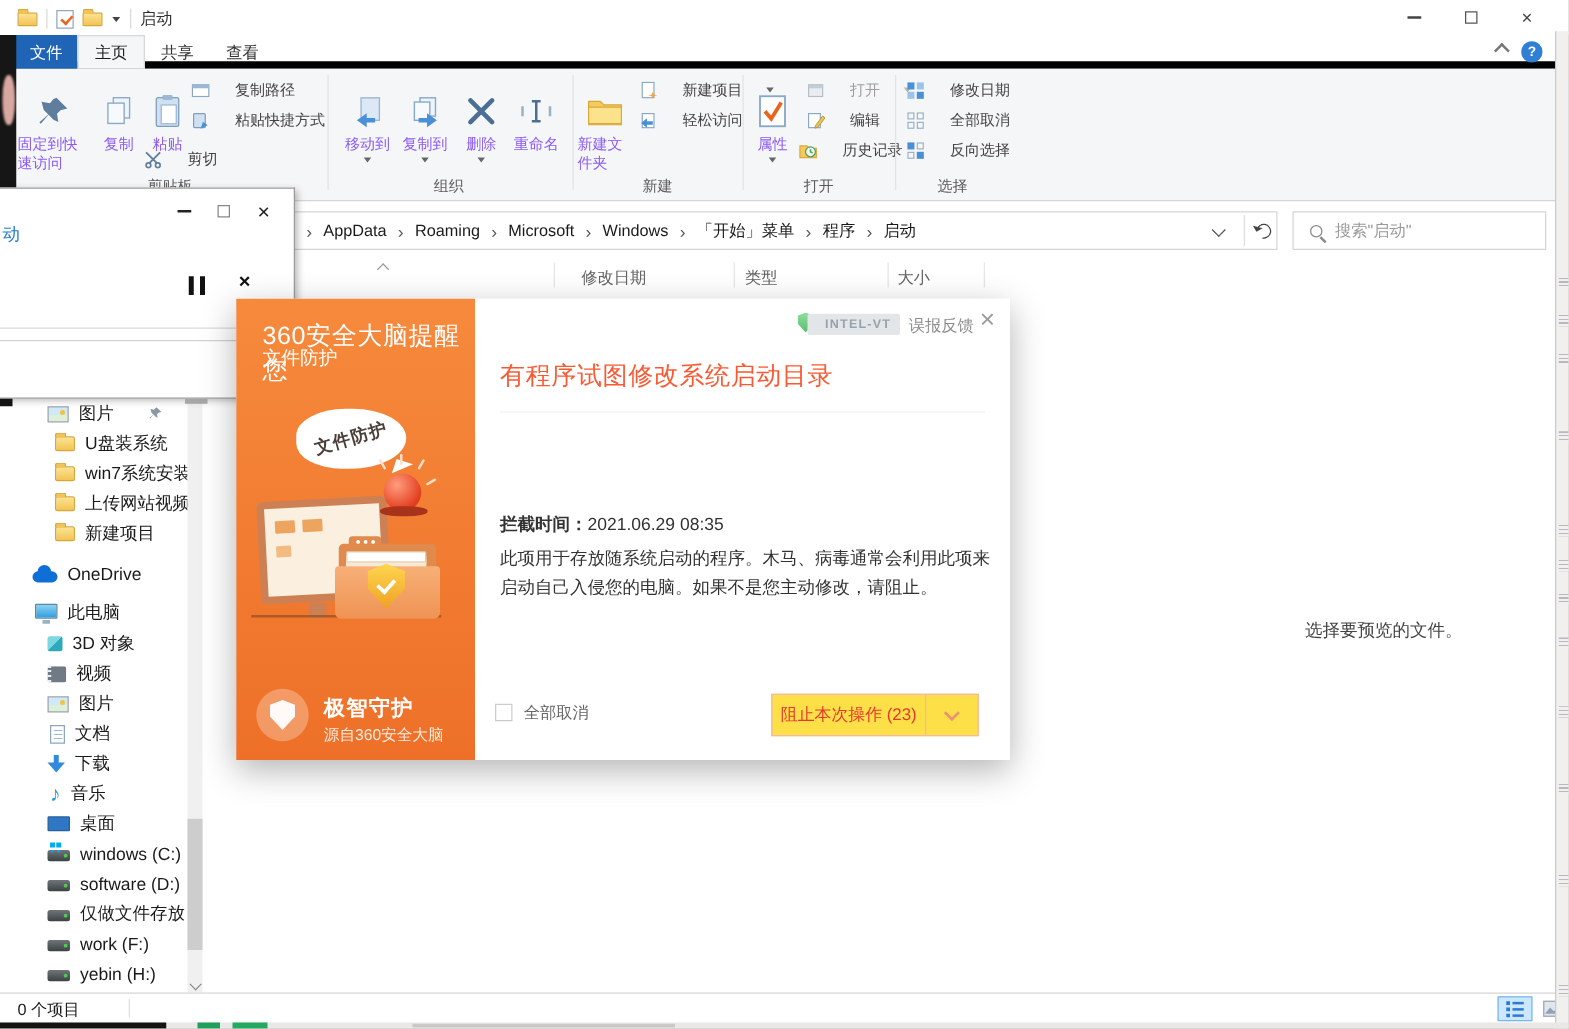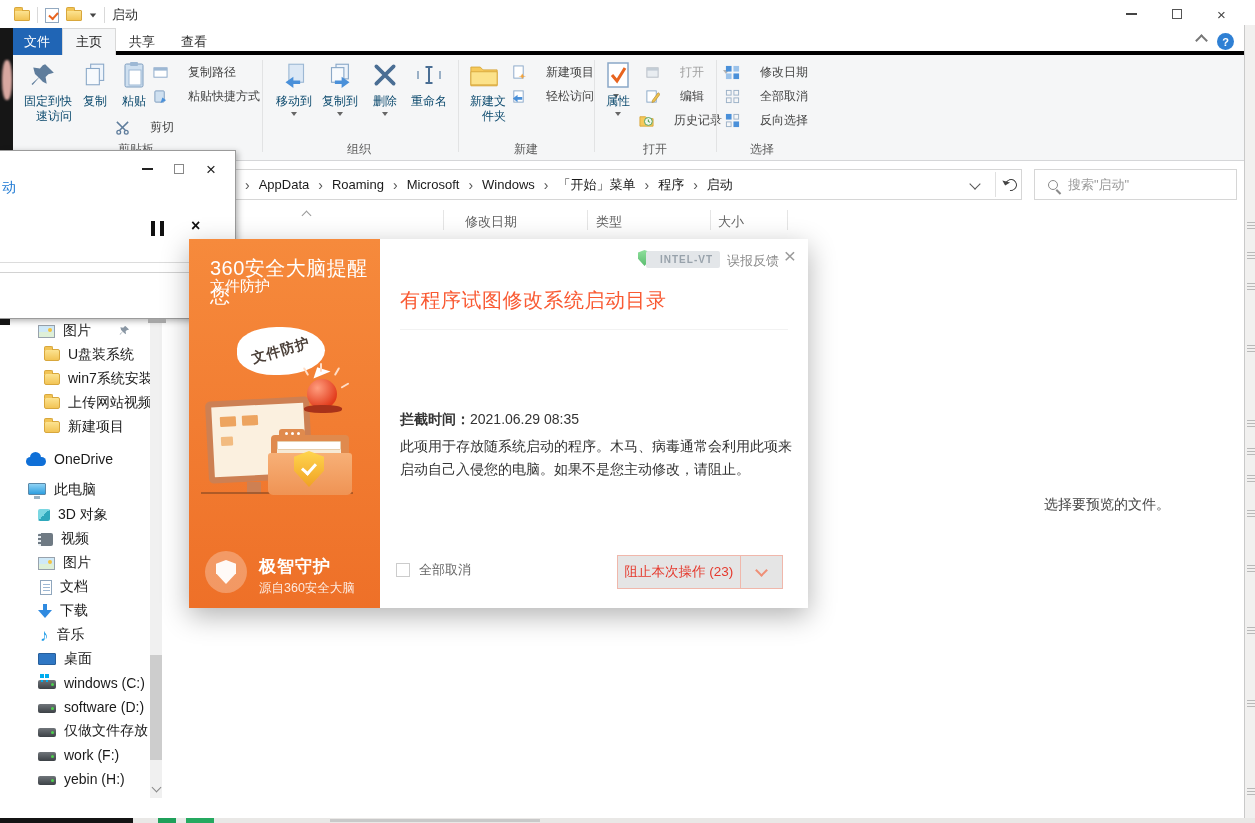--- a/index.html
+++ b/index.html
@@ -30,32 +30,32 @@
   .tri-dn{width:0;height:0;border-left:4px solid transparent;border-right:4px solid transparent;border-top:5px solid #444}
   .qat-sep{width:1px;height:16px;background:#d9d9d9}
   .win-title{font-size:13px;color:#333}
   .wbtns{right:11px;top:0;height:28px}
   .wbtn{width:45px;height:28px;display:flex;align-items:center;justify-content:center}
   .g-min{width:11px;height:2px;background:#444}
   .g-max{width:10px;height:10px;border:1px solid #555}
   .g-close{font-size:15px;color:#444;line-height:1}
 
   
-  .tabsrow{left:0;top:28px;width:1244px;height:27px;background:#fff;border-bottom:4px solid #000000}
+  .tabsrow{left:0;top:28px;width:1244px;height:27px;background:#fff;border-bottom:6px solid #000000}
   .tab{position:absolute;top:0;height:27px;display:flex;align-items:center;justify-content:center;font-size:13px;color:#333}
   .tab-file{left:12px;width:50px;background:#2065b5;color:#fff}
   .tab-active{background:#f5f6f7;border:1px solid #d8d8d8;border-bottom:none;color:#1a1a1a}
   .rib-collapse{position:absolute;right:38px;top:8px;width:9px;height:9px;border-left:2px solid #777;border-top:2px solid #777;transform:rotate(45deg)}
   .help-q{position:absolute;right:10px;top:5px;width:17px;height:17px;border-radius:50%;background:#2f80d4;color:#fff;font-size:11px;font-weight:bold;display:flex;align-items:center;justify-content:center}
 
   
   .ribbon{left:0;top:55px;width:1244px;height:106px;background:#f5f6f7;border-bottom:1px solid #d5d6d8}
   .rsep{position:absolute;top:5px;width:1px;height:92px;background:#e2e3e4}
   .glabel{position:absolute;top:86px;font-size:12px;color:#5c5c5c;text-align:center}
-  .rbig{position:absolute;top:4px;display:flex;flex-direction:column;align-items:center;gap:3px;font-size:12px;color:#0c4a6e;text-align:right;line-height:15px}
+  .rbig{position:absolute;top:18px;display:flex;flex-direction:column;align-items:center;gap:3px;font-size:12px;color:#8b5cf6;text-align:left;line-height:15px}
   .rsm{position:absolute;display:flex;align-items:center;gap:19px;font-size:12px;color:#444;height:20px}
   .dis{color:#9f9f9f}
   .tri-tiny{width:0;height:0;border-left:3.5px solid transparent;border-right:3.5px solid transparent;border-top:4px solid #666}
   .ic30{width:32px;height:32px;display:flex;align-items:center;justify-content:center}
   .ic16{width:17px;height:17px;display:flex;align-items:center;justify-content:center}
 
   
   .addr{left:12px;top:169px;width:1010px;height:31px;background:#fff;border:1px solid #d6d6d6}
   .crumbs{position:absolute;left:226px;top:0;height:29px;display:flex;align-items:center;font-size:13px;color:#1a1a1a}
   .crumb{padding:0 3px;cursor:default}
@@ -162,21 +162,21 @@
   .lbl{font-weight:bold;color:#333}
   .risk-path{color:#e5392d}
   .exefold{width:17px;height:13px;background:linear-gradient(#fdde7e,#f4bd45);border:1px solid #d8a73c;border-radius:2px;position:relative}
   .exefold::before{content:"";position:absolute;left:1px;top:2px;width:11px;height:7px;background:#7ec3ea;border-radius:1px}
   .block-target{position:absolute;left:20px;top:126px;width:396px;font-size:14px;color:#333;line-height:23px;word-break:break-all}
   .line-time{position:absolute;left:20px;top:172px;font-size:14px;color:#333}
   .para{position:absolute;left:20px;top:196px;width:400px;font-size:14px;color:#333;line-height:23px}
   .cbrow{position:absolute;left:16px;top:322px;display:flex;align-items:center;gap:9px}
   .cb{width:14px;height:14px;border:1px solid #ccc;background:#fff}
   .cb-lbl{font-size:13px;color:#666}
-  .blockbtn{position:absolute;left:237px;top:316px;width:166px;height:34px;background:#e5e5e5;border:1px solid #f0b7ab;display:flex}
+  .blockbtn{position:absolute;left:237px;top:316px;width:166px;height:34px;background:#fde047;border:1px solid #f0b7ab;display:flex}
   .bb-main{width:122px;height:100%;display:flex;align-items:center;justify-content:center;font-size:13.5px;color:#e5392d}
   .bb-dd{flex:1;border-left:1px solid #f0b7ab;display:flex;align-items:center;justify-content:center}
   .bb-chev{width:9px;height:9px;border-right:2px solid #ef8f76;border-bottom:2px solid #ef8f76;transform:rotate(45deg);margin-top:-4px}
 </style>
 </head>
 <body>
 
 <div id="canvas">
 
   <div class="abs titlebar">
@@ -538,20 +538,42 @@
   <div class="srow" style="top:767px;padding-left:38px">
     <span class="drive16"></span>
     <span class="slabel">yebin (H:)</span>
   </div>
   <div class="abs sb-track"></div>
   <div class="abs sb-thumb"></div>
   <span class="abs sb-down"></span>
 
   <span class="abs preview-text">选择要预览的文件。</span>
 
+  <div class="abs statusbar">
+    <span class="st-count">0 个项目</span>
+    <span class="st-div"></span>
+    <span class="vbtn sel" style="left:1198px">
+      <svg width="16" height="14">
+          <g fill="#2b7bd4">
+            <rect x="1" y="1" width="3" height="3"></rect>
+            <rect x="6" y="1.5" width="9" height="2"></rect>
+            <rect x="1" y="6" width="3" height="3"></rect>
+            <rect x="6" y="6.5" width="9" height="2"></rect>
+            <rect x="1" y="11" width="3" height="3"></rect>
+            <rect x="6" y="11.5" width="9" height="2"></rect>
+          </g>
+        </svg>
+    </span>
+    <span class="vbtn" style="left:1228px">
+      <svg width="17" height="14">
+          <rect x="1" y="1" width="15" height="12" fill="#dfe6ec" stroke="#9aa6b2"></rect>
+          <path d="M2 11l4-5 3 3 2-2 4 4z" fill="#8fa3b5"></path>
+        </svg>
+    </span>
+  </div>
 
   <div class="abs edge-left">
       <div class="blob"></div>
     </div>
   <div class="abs edge-right">
     <span class="edge-mark" style="top:197px"></span>
     <span class="edge-mark" style="top:227px"></span>
     <span class="edge-mark" style="top:258px"></span>
     <span class="edge-mark" style="top:320px"></span>
     <span class="edge-mark" style="top:395px"></span>

